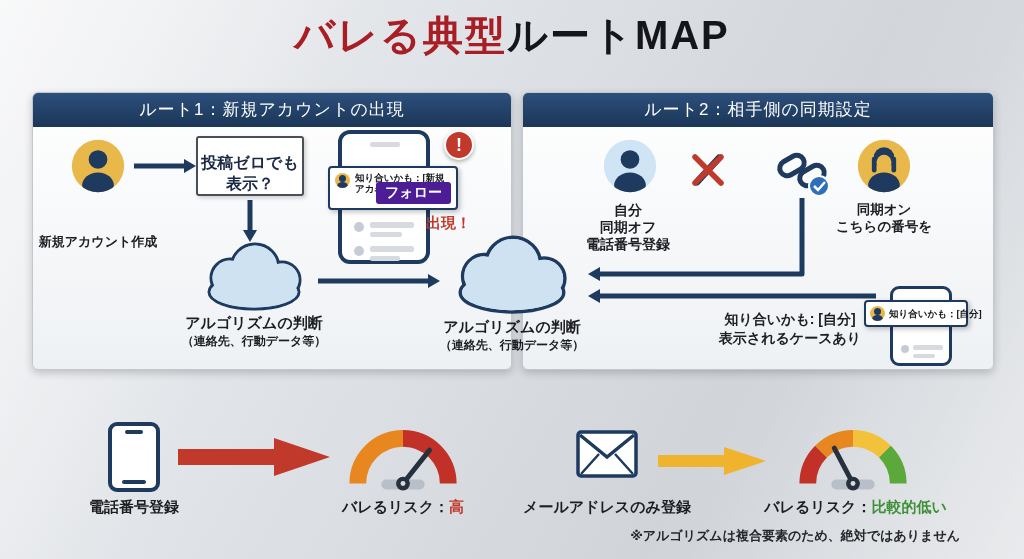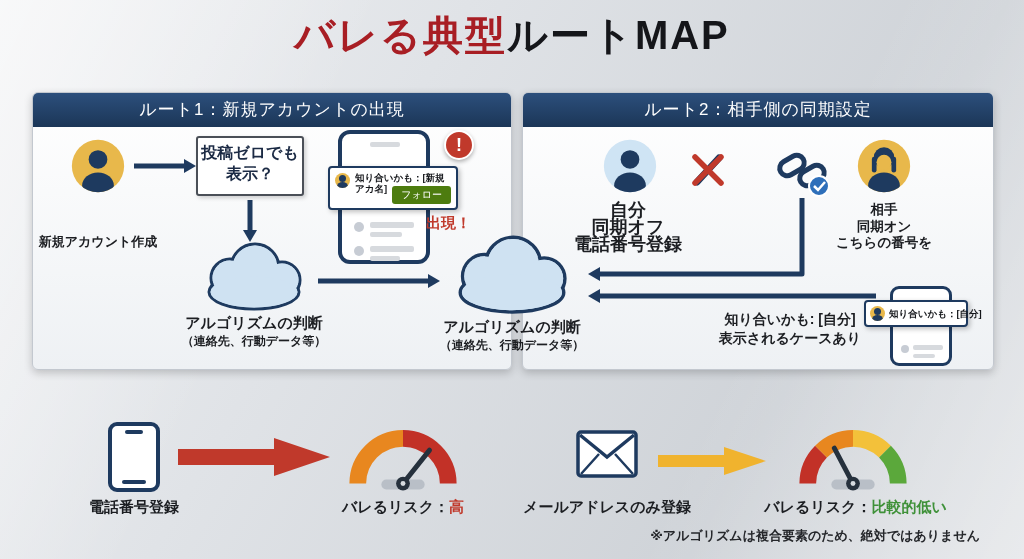--- a/index.html
+++ b/index.html
@@ -16,32 +16,32 @@
   .panel { position:absolute; background:linear-gradient(#ffffff,#eef1f4);
            border:1px solid #c3c8cf; border-radius:6px; box-shadow:0 3px 8px rgba(0,0,0,.2); z-index:1; }
   .panel-header { position:absolute; top:0; left:0; right:0; height:34px;
            background:linear-gradient(#2c4f7c,#1b3657); color:#fff; font-size:17px; font-weight:normal;
            text-align:center; line-height:34px; border-radius:5px 5px 0 0; letter-spacing:1px; }
   .lbl { position:absolute; font-weight:bold; color:#1c1e22; text-align:center; z-index:3; }
   .overlay { position:absolute; inset:0; width:1024px; height:559px; z-index:2; pointer-events:none; }
   .icon-wrap { position:absolute; z-index:3; }
   .qbox { position:absolute; background:#fff; border:2px solid #4a4f57; border-radius:3px;
           box-shadow:2px 2px 4px rgba(0,0,0,.18); text-align:center; font-weight:bold;
-          color:#1b2a44; font-size:16px; padding-top:4px; line-height:21px; z-index:3; }
+          color:#1b2a44; font-size:16px; padding-top:14px; line-height:21px; z-index:3; }
   .phone { position:absolute; background:#fff; border:4px solid #1e3a5f; border-radius:12px; z-index:3; }
   .skel-dot { position:absolute; border-radius:50%; background:#c7ccd4; }
   .skel-bar { position:absolute; border-radius:2px; background:#d7dade; }
   .callout { position:absolute; background:#fff; border:2px solid #1e3a5f; border-radius:4px;
              box-shadow:2px 2px 5px rgba(0,0,0,.25); z-index:4; }
   .callout-text { position:absolute; font-size:9.5px; font-weight:bold; color:#14161a; line-height:1.15; }
   .mini-avatar { position:absolute; width:15px; height:15px; border-radius:50%; background:#e8b84b; overflow:hidden; }
   .mini-avatar::after { content:""; position:absolute; left:4px; top:2px; width:7px; height:7px; border-radius:50%; background:#1e3a5f; }
   .mini-avatar::before { content:""; position:absolute; left:2px; top:9px; width:11px; height:9px; border-radius:50%; background:#1e3a5f; }
-  .follow-btn { position:absolute; right:5px; bottom:4px; background:#4d7c0f; color:#fff;
-                font-size:10px; font-weight:normal; padding:2px 9px; border-radius:3px; }
+  .follow-btn { position:absolute; right:5px; bottom:4px; background:#4c1d95; color:#fff;
+                font-size:14px; font-weight:bold; padding:2px 9px; border-radius:3px; }
   .alert-badge { position:absolute; width:30px; height:30px; border-radius:50%; background:#c0392b;
                  border:2px solid #fff; color:#fff; font-size:18px; font-weight:bold; text-align:center;
                  line-height:26px; box-shadow:0 2px 4px rgba(0,0,0,.3); z-index:5; }
   .appear { position:absolute; color:#c0392b; font-size:15px; font-weight:bold; z-index:5; }
   .sub { font-size:12px; }
   .risk-high { color:#c0392b; }
   .risk-low { color:#3f9139; }
   .footnote { position:absolute; font-size:13px; font-weight:600; color:#25272b; text-align:right; z-index:3; }
 </style>
 </head>
@@ -160,21 +160,21 @@
             <circle cx="30" cy="30" r="28"></circle>
           </clipPath>
         </defs>
       <circle cx="30" cy="30" r="28" fill="#cfe4f4"></circle>
       <g clip-path="url(#clipA2)" fill="#1e3a5f">
         <circle cx="30" cy="23" r="10"></circle>
         <ellipse cx="30" cy="51" rx="17" ry="14"></ellipse>
       </g>
     </svg>
   </div>
-  <div class="lbl" style="left:558px;top:202px;width:140px;font-size:18px;line-height:17px;">
+  <div class="lbl" style="left:558px;top:202px;width:140px;font-size:14px;line-height:17px;">
     <div>自分</div>
     <div>同期オフ</div>
     <div>電話番号登録</div>
   </div>
 
   <div class="icon-wrap" style="left:688px;top:150px;width:40px;height:40px;">
     <svg viewBox="0 0 40 40" width="40" height="40">
       <line x1="31" y1="8" x2="9" y2="32" stroke="#1e3a5f" stroke-width="7" stroke-linecap="round"></line>
       <line x1="7" y1="7" x2="33" y2="33" stroke="#c0392b" stroke-width="5.5" stroke-linecap="round"></line>
       <line x1="33" y1="7" x2="7" y2="33" stroke="#c0392b" stroke-width="5.5" stroke-linecap="round"></line>
@@ -203,21 +203,20 @@
       <g clip-path="url(#clipA3)">
         <circle cx="30" cy="21" r="11" fill="#1e3a5f"></circle>
         <rect x="17" y="20" width="5" height="17" rx="2.5" fill="#1e3a5f"></rect>
         <rect x="38" y="20" width="5" height="17" rx="2.5" fill="#1e3a5f"></rect>
         <circle cx="30" cy="26" r="8" fill="#e8b84b"></circle>
         <ellipse cx="30" cy="51" rx="17" ry="14" fill="#1e3a5f"></ellipse>
       </g>
     </svg>
   </div>
   <div class="lbl" style="left:812px;top:202px;width:144px;font-size:13.5px;line-height:16.5px;">
-    <div>相手</div>
     <div>同期オン</div>
     <div>こちらの番号を</div>
   </div>
 
   <div class="lbl" style="left:700px;top:310px;width:180px;font-size:14px;line-height:19px;">
     <div>知り合いかも: [自分]</div>
     <div>表示されるケースあり</div>
   </div>
 
   <div class="phone" style="left:890px;top:286px;width:62px;height:80px;border-width:3px;border-radius:9px;">
@@ -280,15 +279,15 @@
       <rect x="38" y="62" width="44" height="10" rx="5" fill="#b9bfc7"></rect>
       <line x1="60" y1="66" x2="41" y2="30" stroke="#26313d" stroke-width="5" stroke-linecap="round"></line>
       <circle cx="60" cy="66" r="7" fill="#26313d"></circle>
       <circle cx="60" cy="66" r="2.5" fill="#d6dbe0"></circle>
     </svg>
   </div>
   <div class="lbl" style="left:758px;top:498px;width:195px;font-size:15px;">
     <span>バレるリスク：</span><span class="risk-low">比較的低い</span>
   </div>
 
-  <div class="footnote" style="left:560px;top:527px;width:420px;">※アルゴリズムは複合要素のため、絶対ではありません</div>
+  <div class="footnote" style="left:540px;top:527px;width:420px;">※アルゴリズムは複合要素のため、絶対ではありません</div>
 
 </div>
 
 </body></html>

